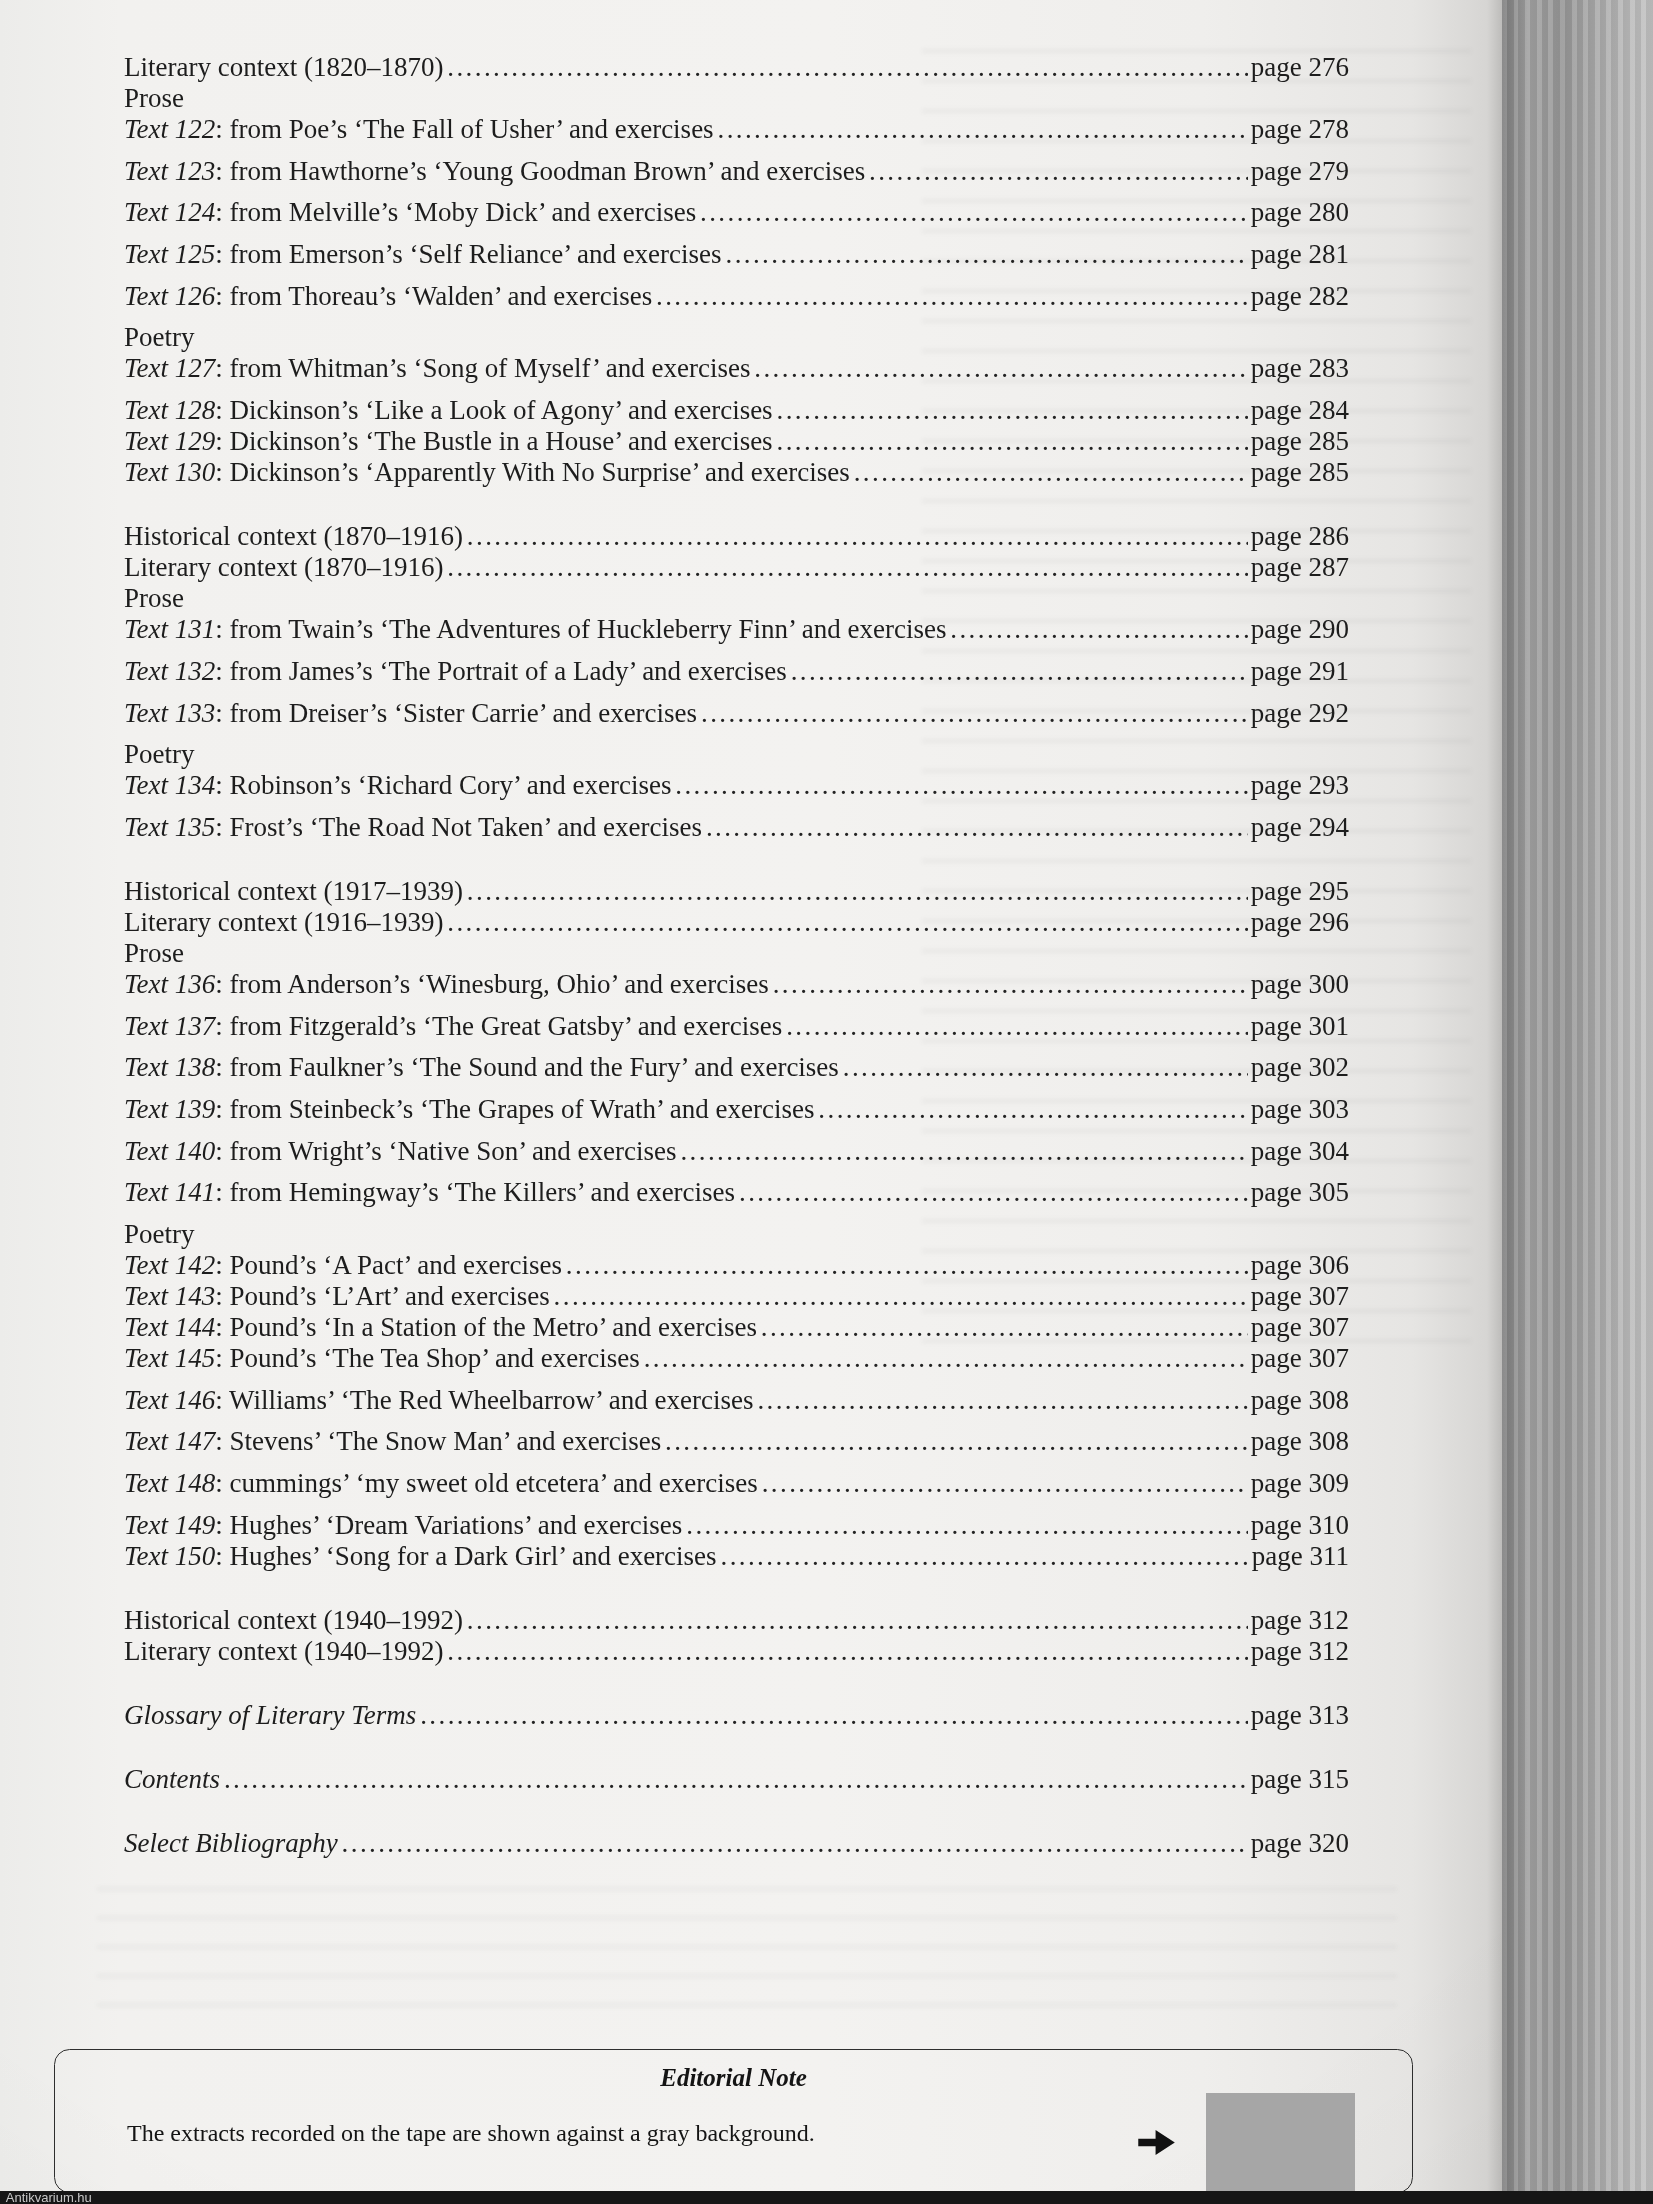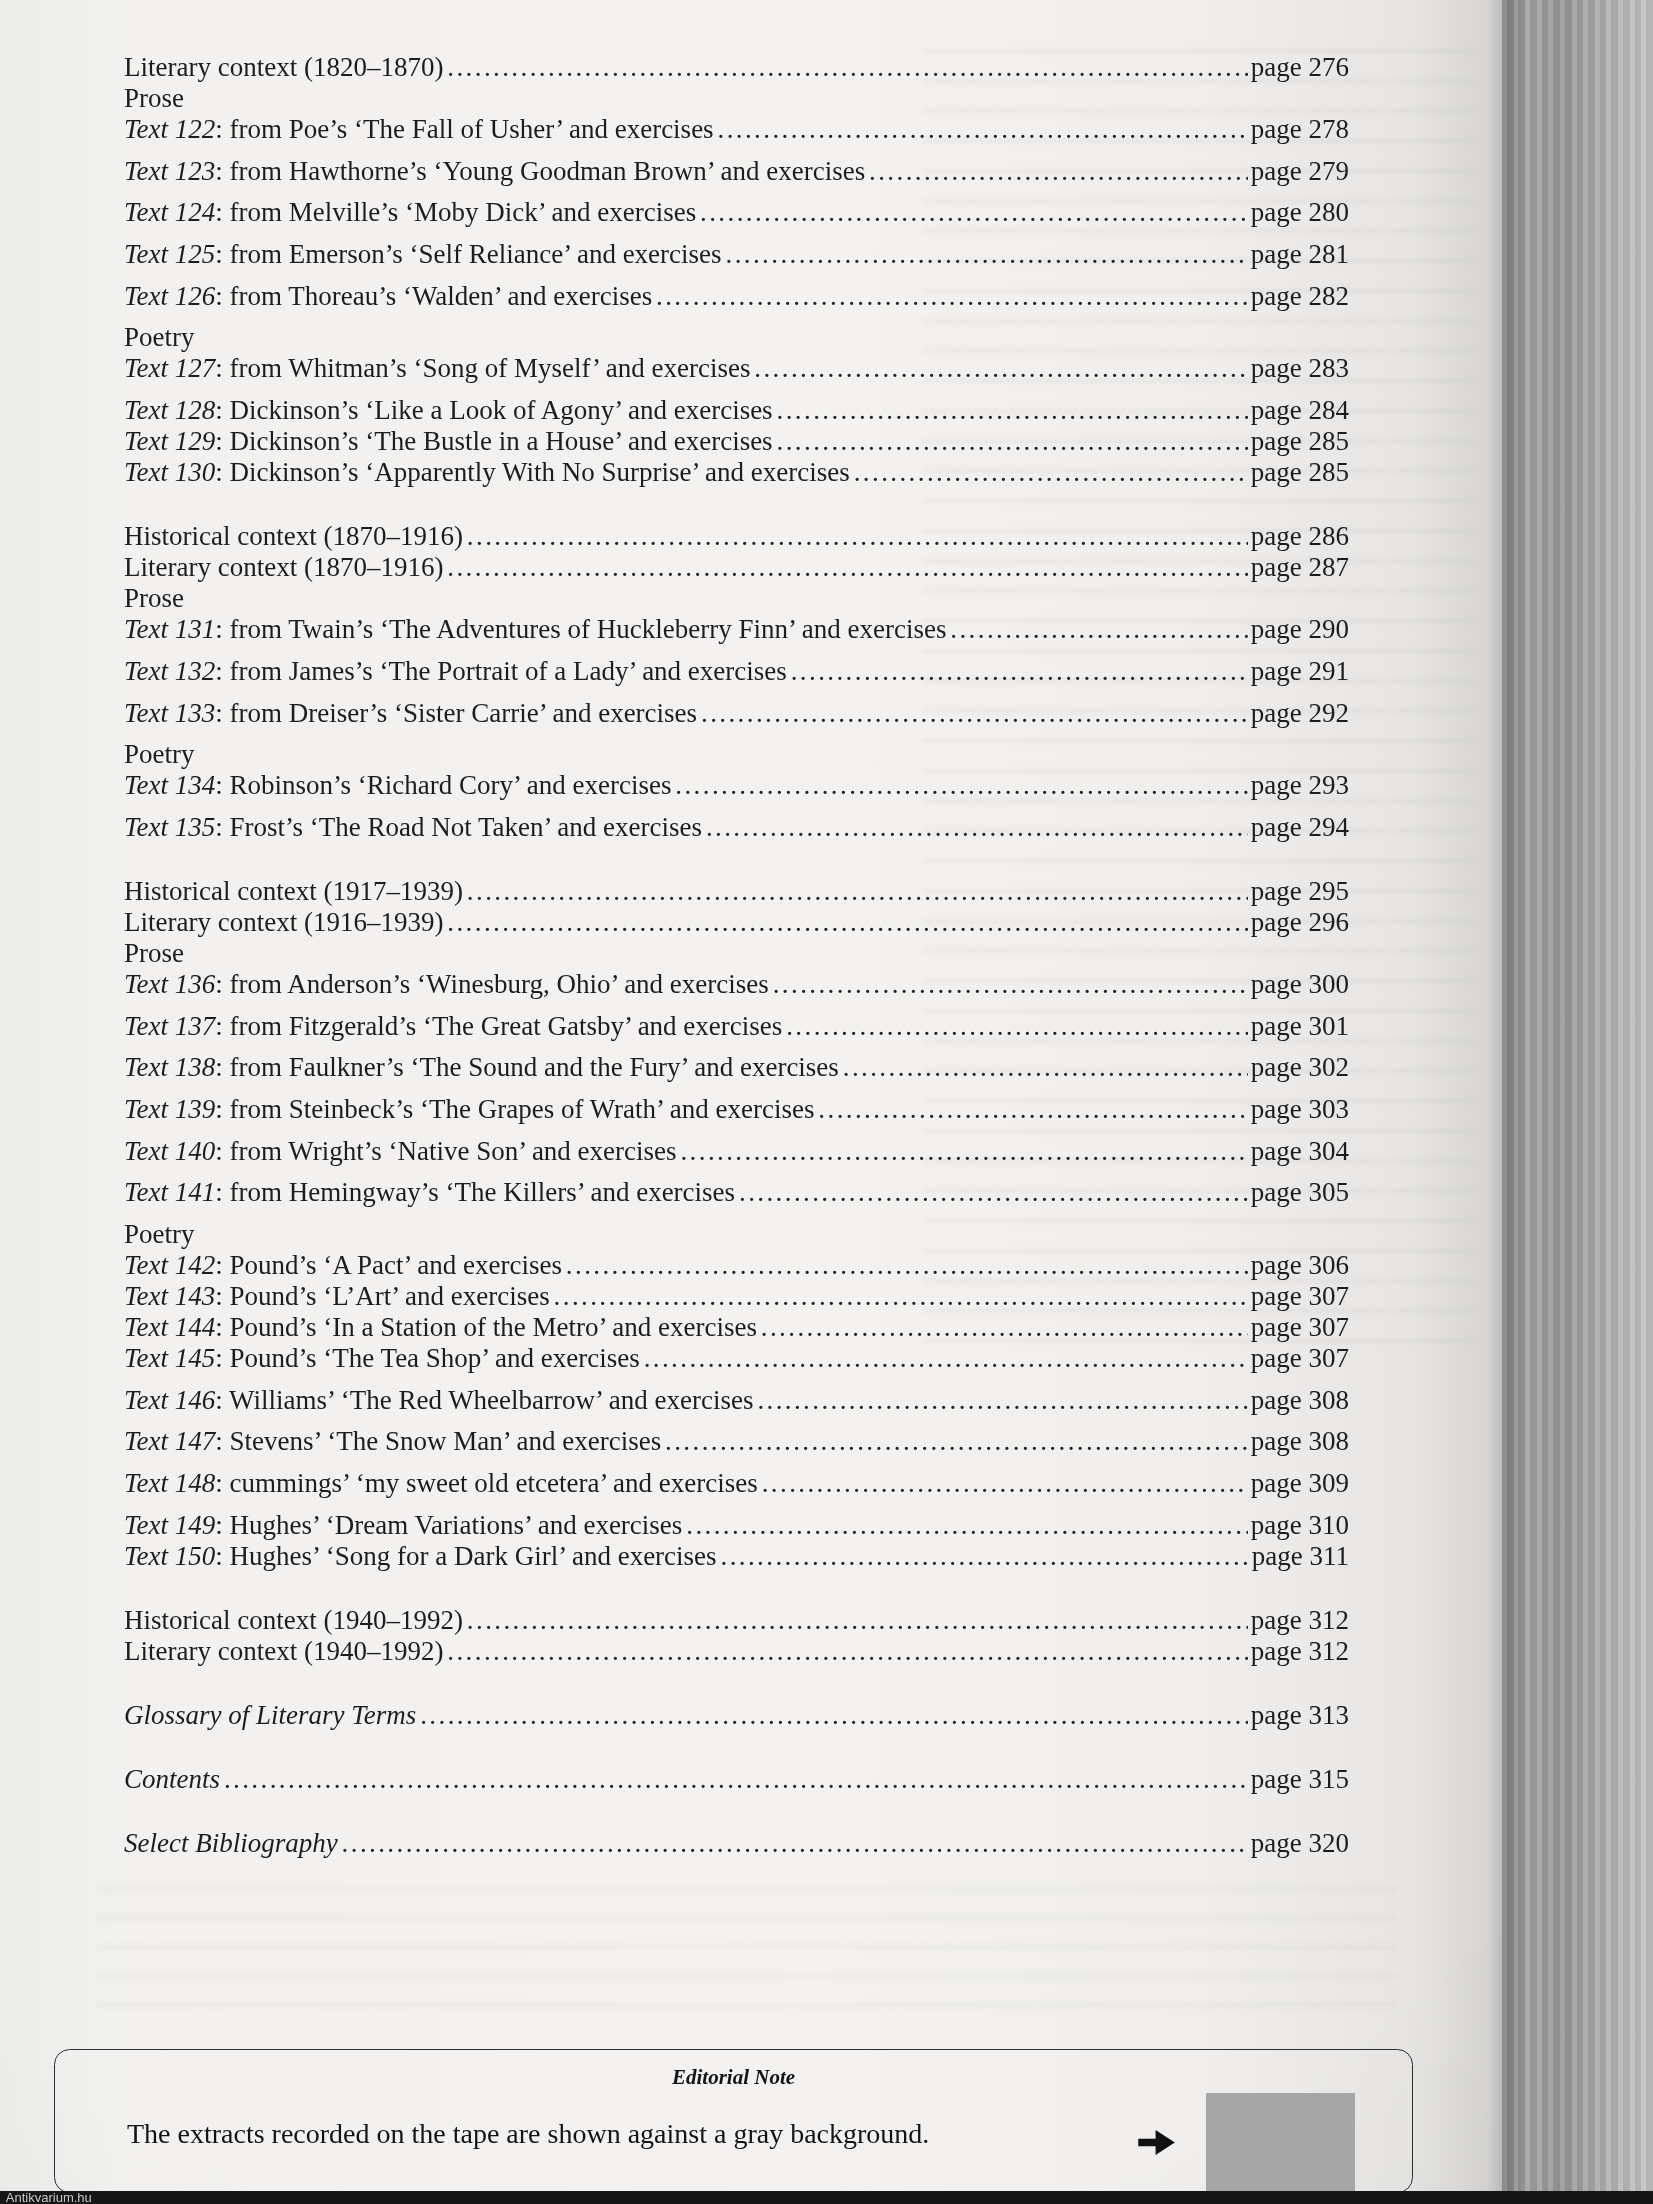--- a/index.html
+++ b/index.html
@@ -56,25 +56,25 @@
   }
   .pagenum{white-space:pre;}
 
   
   .note-box{
     position:absolute;left:54px;top:2049px;width:1357px;height:142px;
     border:1.9px solid #2e2e2e;border-radius:15.5px;z-index:3;
   }
   .note-title{
     text-align:center;margin-top:11.6px;
-    font-weight:bold;font-style:italic;font-size:21px;line-height:31px;color:#141414;
+    font-weight:bold;font-style:italic;font-size:25px;line-height:31px;color:#141414;
   }
   .note-text{
     margin:25px 0 0 72px;width:970px;
-    font-size:28px;line-height:31px;color:#141414;
+    font-size:24px;line-height:31px;color:#141414;
   }
   .arrow{position:absolute;left:1083px;top:80px;display:block;}
   .swatch{position:absolute;left:1151px;top:43px;width:149px;height:109px;background:#a6a6a6;}
 
   .watermark{
     position:absolute;left:5.8px;bottom:0;z-index:6;
     font-family:"Liberation Sans",sans-serif;font-size:13px;color:#c8c8c8;
   }
 </style>
 </head>

